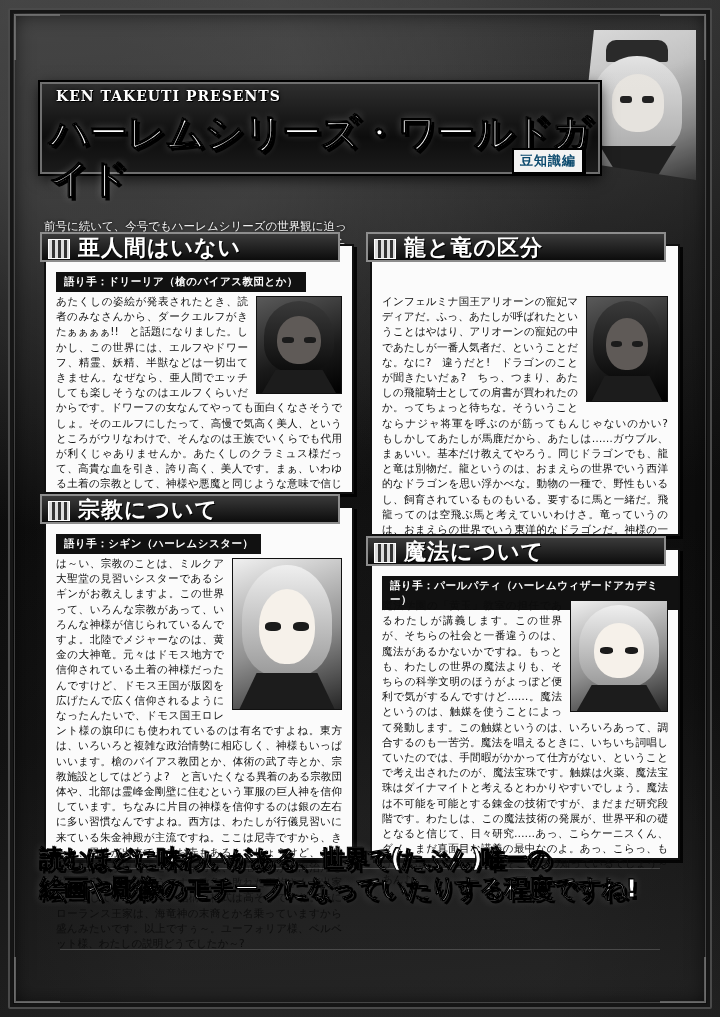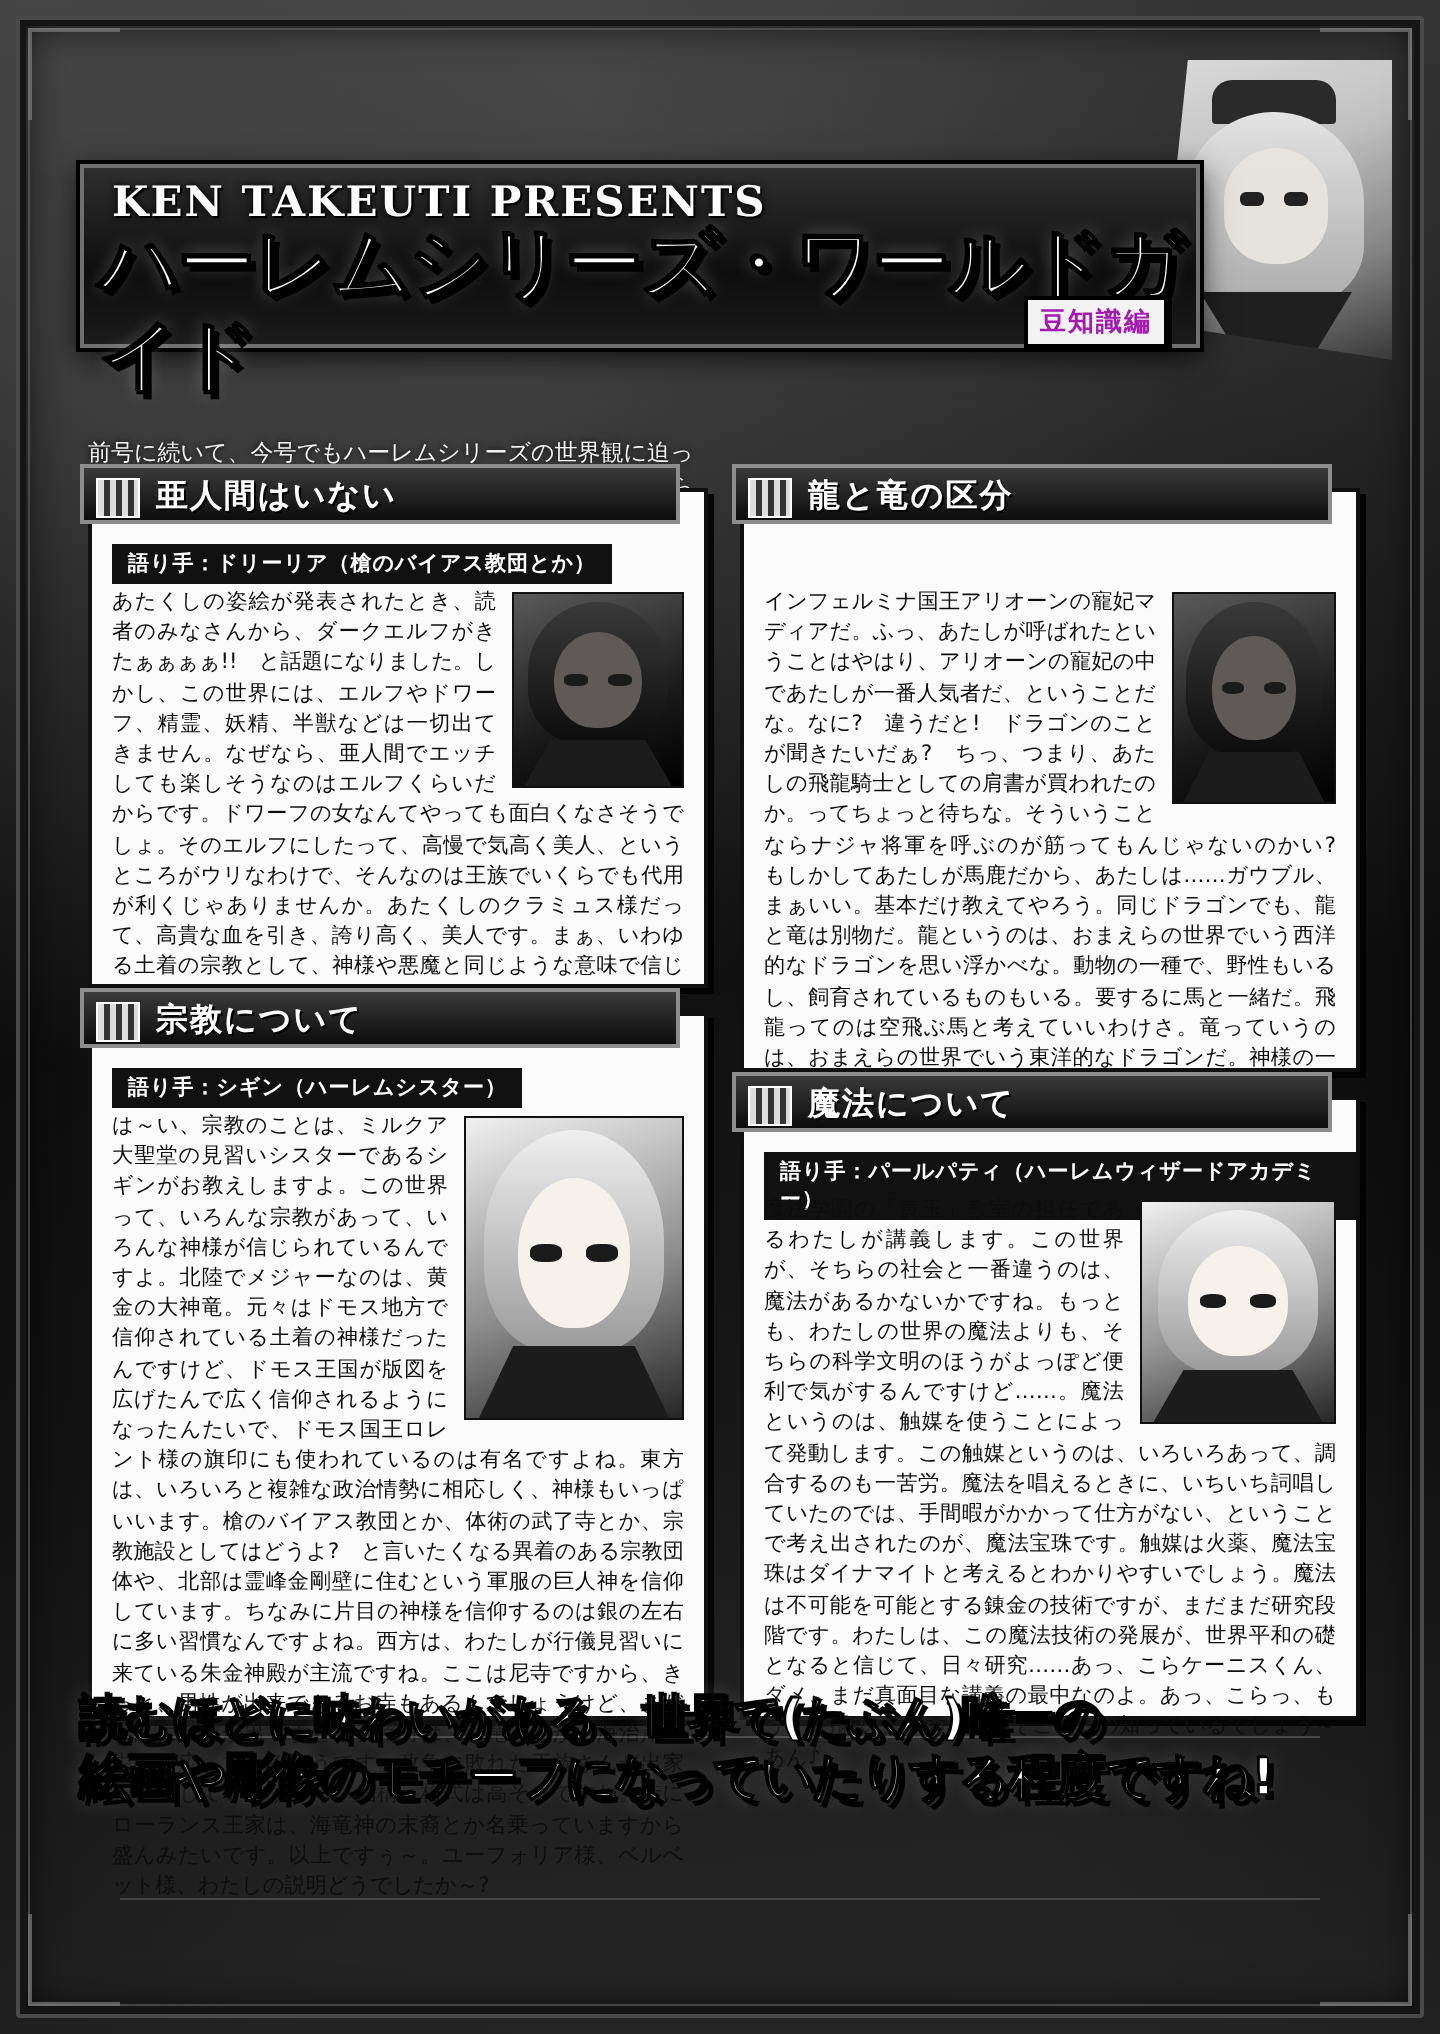--- a/index.html
+++ b/index.html
@@ -37,34 +37,34 @@
   
   .header-band{
     position:absolute;left:40px;top:82px;width:556px;height:88px;
     background:linear-gradient(180deg,#2e2e2e,#0d0d0d 60%,#1b1b1b);
     border:2px solid #6f6f6f;
     box-shadow:0 0 0 2px #000, 0 4px 14px rgba(0,0,0,.8);
   }
   .presents{
     position:absolute;left:56px;top:88px;width:520px;
     font-family:"DejaVu Serif","Liberation Serif",serif;
-    font-weight:bold;font-size:21px;letter-spacing:1px;color:#fff;
+    font-weight:bold;font-size:14px;letter-spacing:1px;color:#fff;
     text-shadow:0 0 4px #000,1px 1px 0 #000;
   }
   .main-title{
     position:absolute;left:50px;top:110px;width:560px;
     font-family:Liberation Serif, serif;
     font-weight:bold;font-size:39px;line-height:46px;letter-spacing:-1px;
     color:#fff;
     -webkit-text-stroke:1px #000;
     text-shadow:3px 3px 0 #000, -1px -1px 0 #000, 0 0 9px rgba(255,255,255,.35);
   }
   .sub-badge{
     position:absolute;left:512px;top:148px;
-    background:#f3f3f3;color:#a21caf;border:2px solid #000;
+    background:#f3f3f3;color:#0c4a6e;border:2px solid #000;
     font-size:13px;font-weight:bold;padding:2px 6px;letter-spacing:1px;
     box-shadow:2px 2px 0 #000;
   }
   
   .char-top{
     position:absolute;right:24px;top:30px;width:116px;height:150px;
     background:linear-gradient(160deg,#e8e8e8 0%,#cfcfcf 35%,#8d8d8d 70%,#3a3a3a 100%);
     clip-path:polygon(12% 0,100% 0,100% 100%,0 88%);
     opacity:.92;
   }
@@ -87,21 +87,21 @@
 
   
   .card{
     position:absolute;background:#fbfbfb;border:2px solid #101010;
     box-shadow:3px 3px 0 rgba(0,0,0,.85);
   }
   .card .hd{
     position:absolute;left:-6px;top:-14px;width:calc(100% - 6px);height:30px;
     background:linear-gradient(180deg,#3a3a3a,#0c0c0c);
     border:2px solid #8d8d8d;
-    color:#fff;font-weight:bold;font-size:16px;line-height:28px;
+    color:#fff;font-weight:bold;font-size:22px;line-height:28px;
     padding-left:36px;letter-spacing:1px;
     text-shadow:1px 1px 0 #000;
     box-sizing:border-box;
   }
   .hd .mark{
     position:absolute;left:6px;top:5px;width:20px;height:18px;
     background:
       repeating-linear-gradient(90deg,#ddd 0 3px,#333 3px 6px),
       #bbb;
     border:1px solid #fff;

